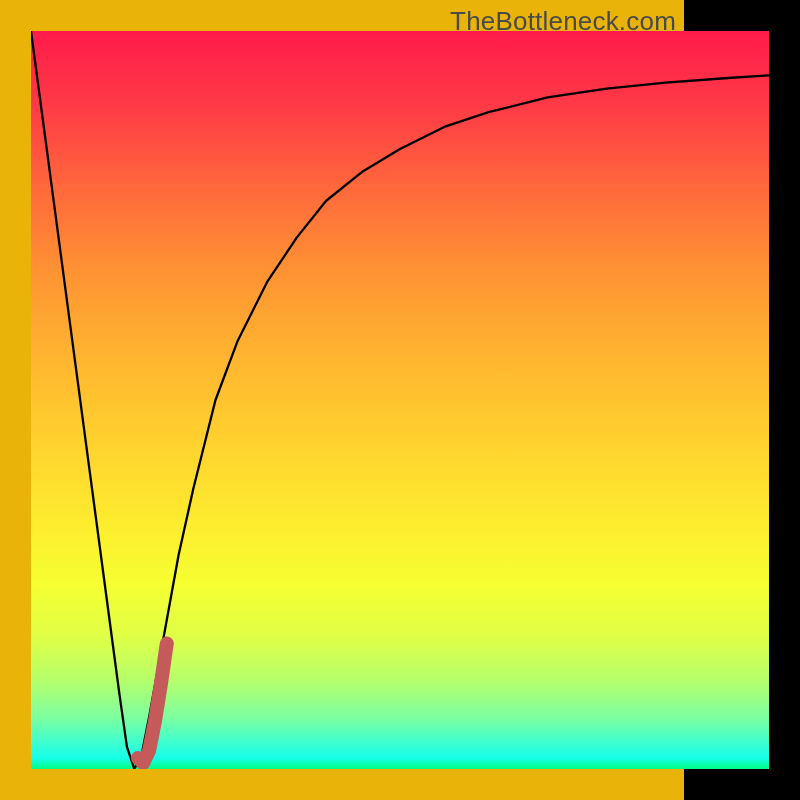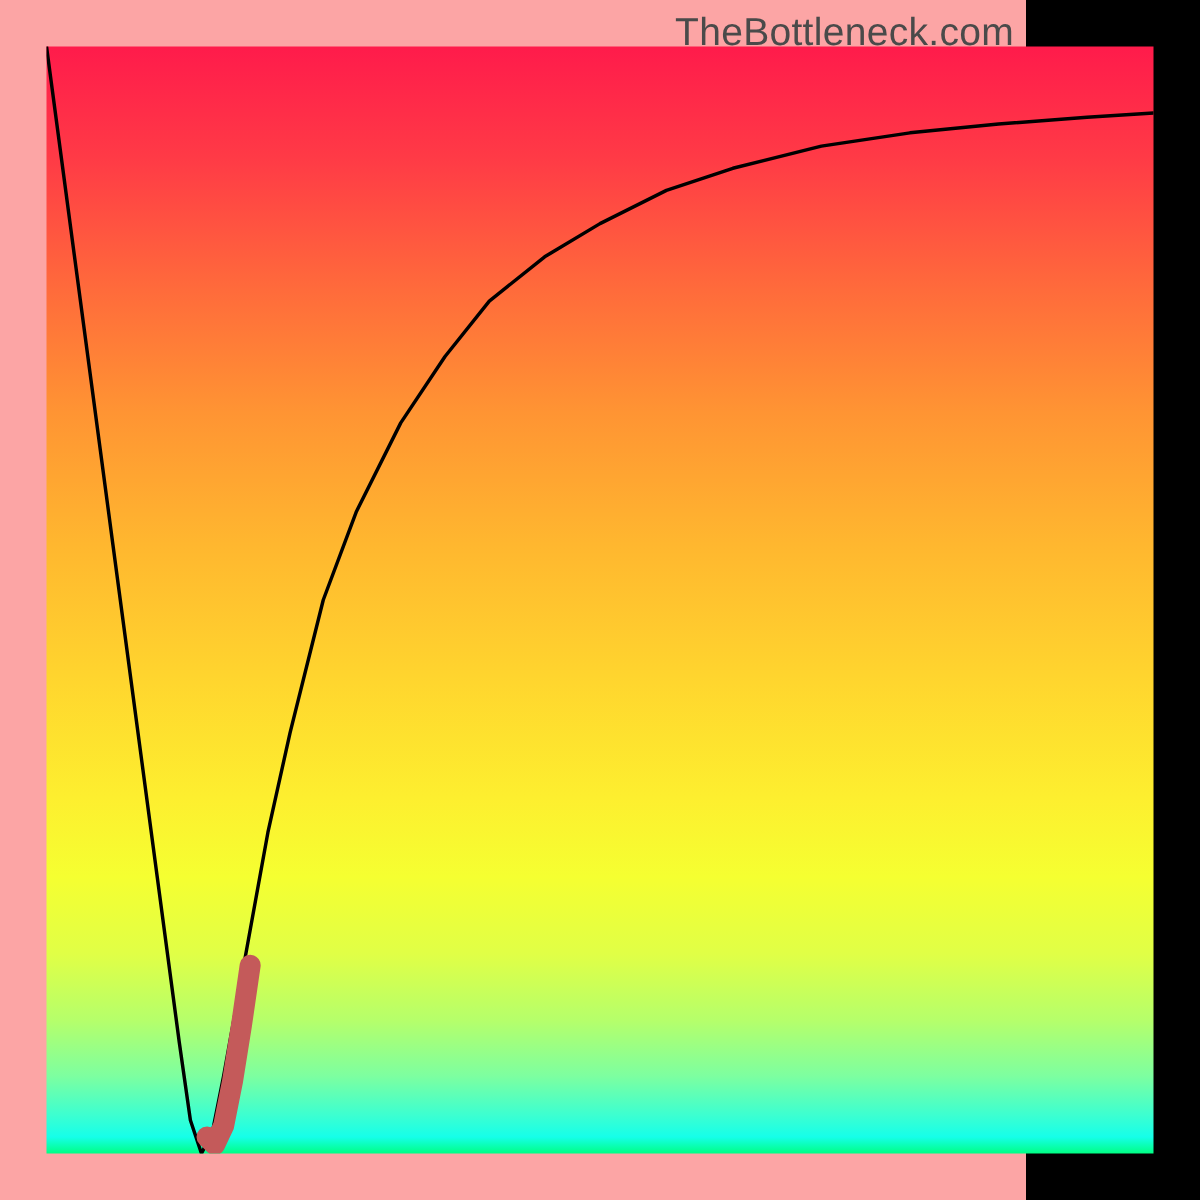--- a/index.html
+++ b/index.html
@@ -7,21 +7,21 @@
     padding: 0;
     width: 800px;
     height: 800px;
     overflow: hidden;
     background: #000;
     font-family: Arial, Helvetica, sans-serif;
   }
   .outer {
     width: 684px;
     height: 800px;
-    background: #fca5a5;
+    background: #eab308;
     position: relative;
   }
   .plot {
     position: absolute;
     left: 31px;
     top: 31px;
     width: 738px;
     height: 738px;
     background: linear-gradient(to bottom,
       #ff1b4b 0%,

